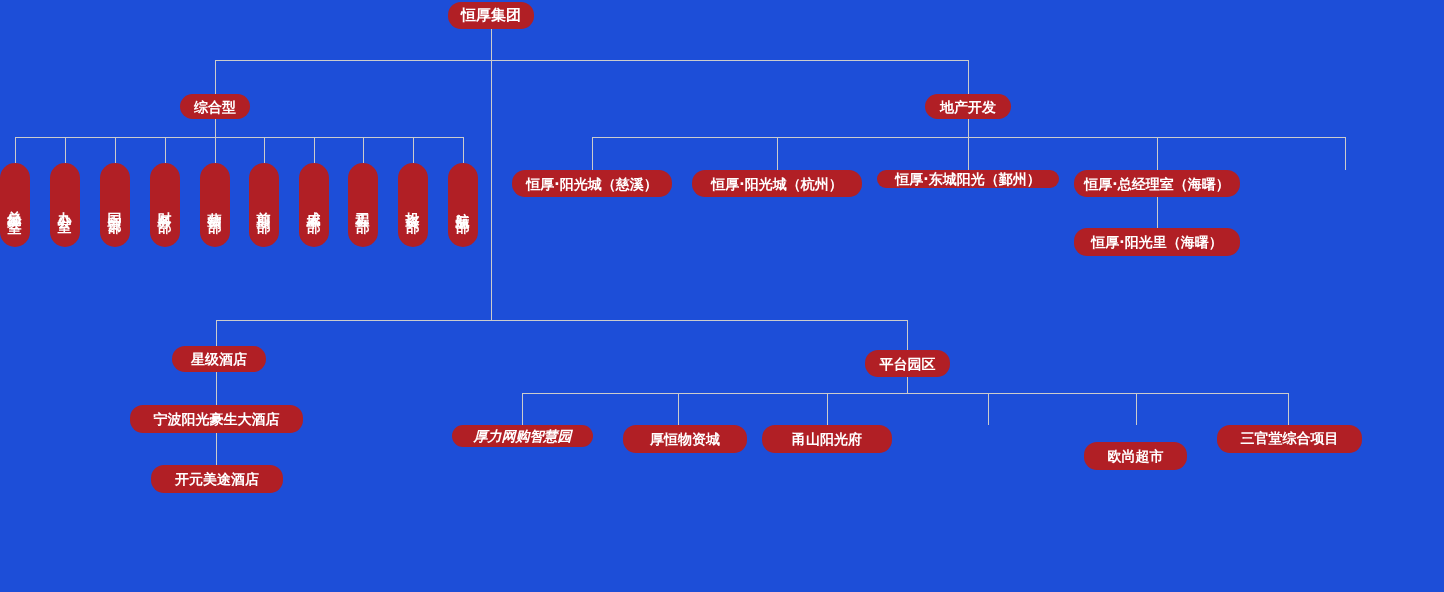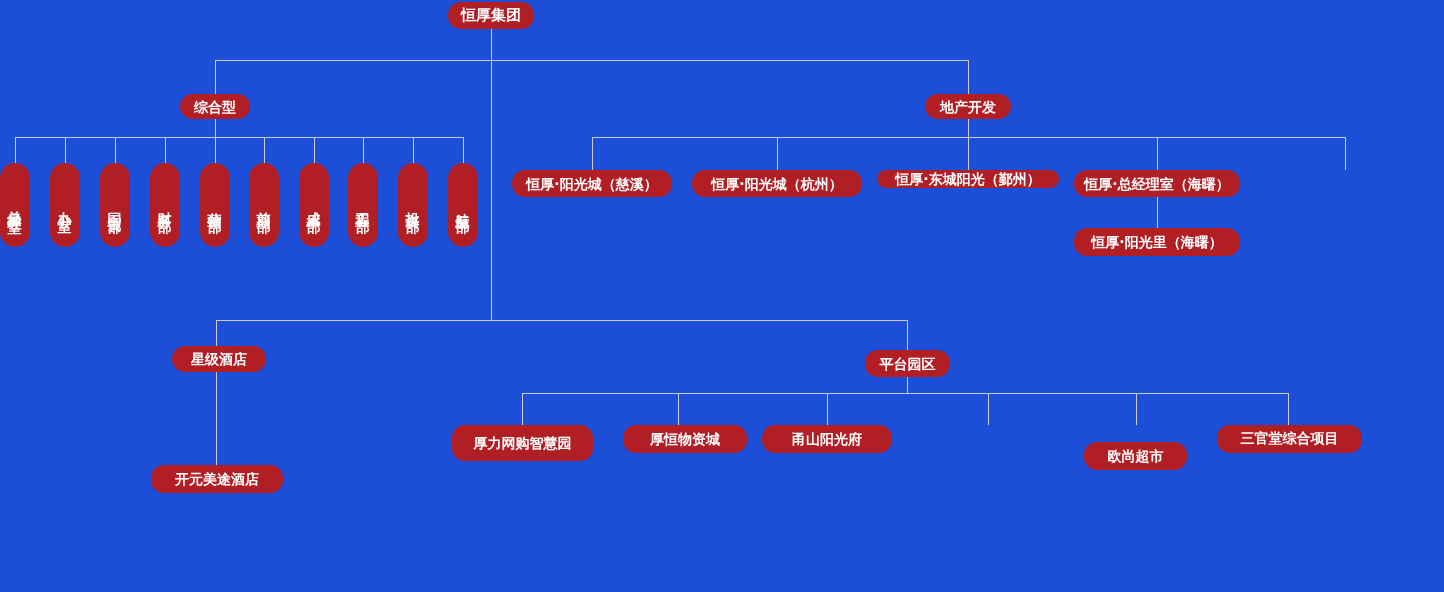--- a/index.html
+++ b/index.html
@@ -99,21 +99,22 @@
   <div class="node dept" style="left:348px; top:163px; width:30px; height:84px;">工程部</div>
   <div class="node dept" style="left:398px; top:163px; width:30px; height:84px;">投资部</div>
   <div class="node dept" style="left:448px; top:163px; width:30px; height:84px;">航运部</div>
 
   <div class="node" style="left:512px;  top:170px; width:160px; height:27px;">恒厚·阳光城（慈溪）</div>
   <div class="node" style="left:692px;  top:170px; width:170px; height:27px;">恒厚·阳光城（杭州）</div>
   <div class="node" style="left:877px;  top:170px; width:182px; height:18px;">恒厚·东城阳光（鄞州）</div>
   <div class="node" style="left:1074px; top:170px; width:166px; height:27px;">恒厚·总经理室（海曙）</div>
   <div class="node" style="left:1074px; top:228px; width:166px; height:28px;">恒厚·阳光里（海曙）</div>
 
+  <div class="node" style="left:130px; top:405px; width:173px; height:28px;">宁波阳光豪生大酒店</div>
   <div class="node" style="left:151px; top:465px; width:132px; height:28px;">开元美途酒店</div>
 
-  <div class="node" style="left:452px;  top:425px; width:141px; height:36px;">厚力网购智慧园</div>
+  <div class="node" style="left:452px;  top:425px; width:141px; height:22px;font-style:italic;">厚力网购智慧园</div>
   <div class="node" style="left:623px;  top:425px; width:124px; height:28px;">厚恒物资城</div>
   <div class="node" style="left:762px;  top:425px; width:130px; height:28px;">甬山阳光府</div>
   <div class="node" style="left:1084px; top:442px; width:103px; height:28px;">欧尚超市</div>
   <div class="node" style="left:1217px; top:425px; width:145px; height:28px;font-family:Liberation Mono, monospace;">三官堂综合项目</div>
 
 </div>
 
 </body></html>

